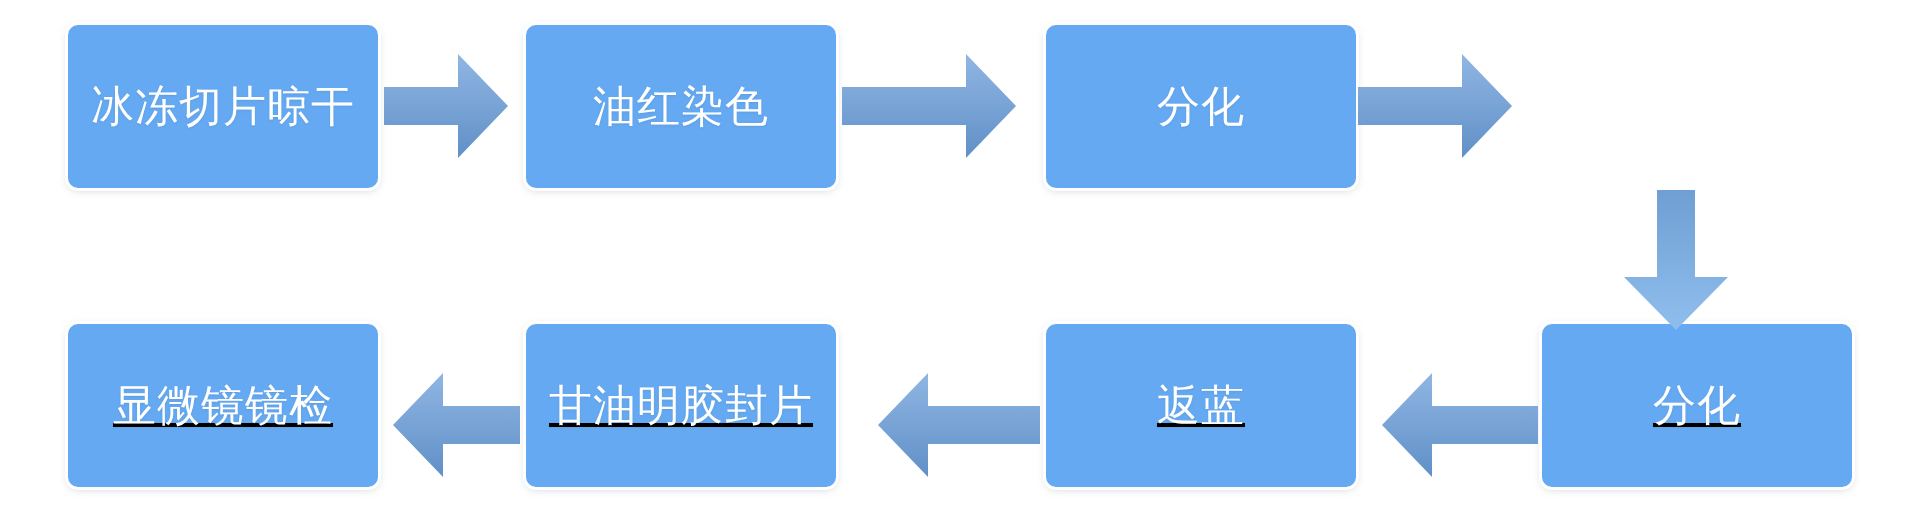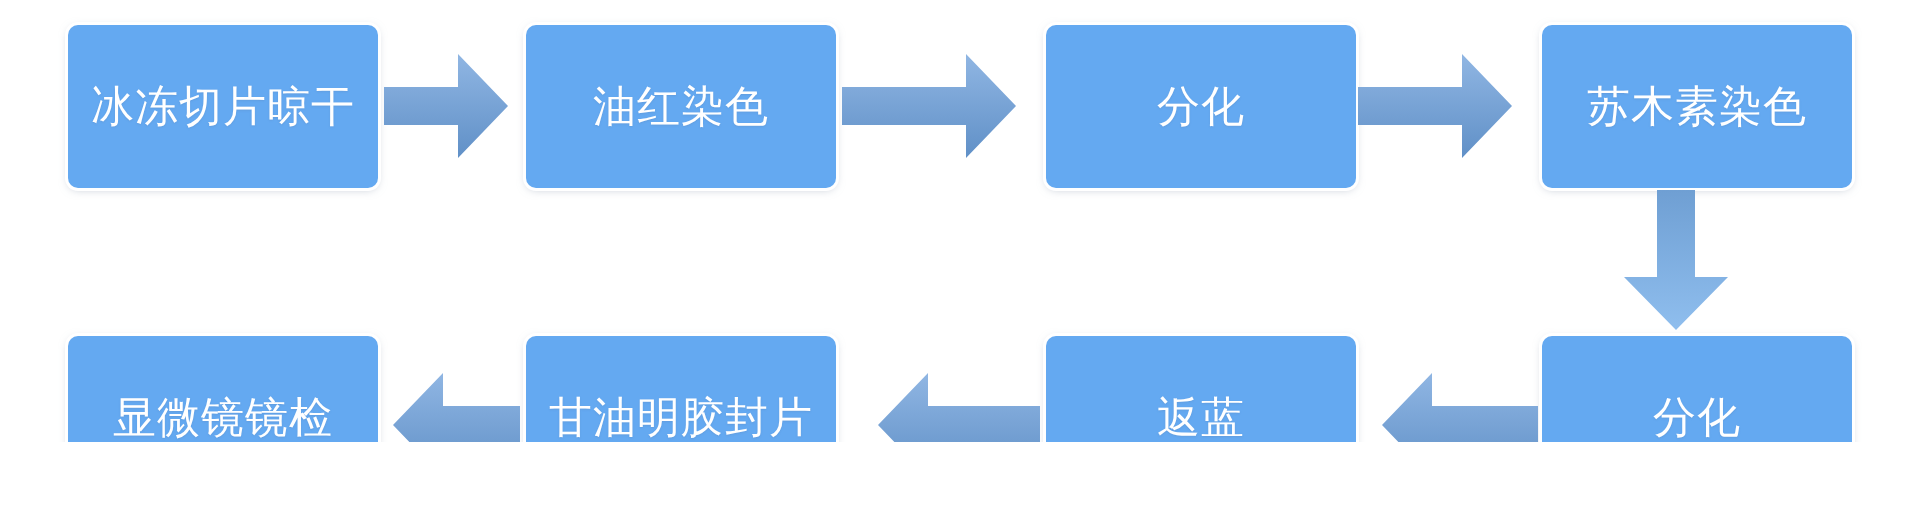--- a/index.html
+++ b/index.html
@@ -4,21 +4,21 @@
 <style>
   html, body {
     margin: 0;
     padding: 0;
     background: #ffffff;
     font-family: "Liberation Sans", "DejaVu Sans", sans-serif;
   }
   .stage {
     position: relative;
     width: 1920px;
-    height: 442px;
+    height: 530px;
     background: #ffffff;
     overflow: hidden;
   }
   .node {
     position: absolute;
     width: 310px;
     height: 163px;
     background: #64a9f1;
     border-radius: 10px;
     box-shadow: 0 0 0 3px #ffffff, 0 2px 8px rgba(150, 163, 180, 0.55);
@@ -32,21 +32,21 @@
     line-height: 1;
     letter-spacing: 1px;
     white-space: nowrap;
     text-shadow: 0 1px 2px rgba(90, 125, 170, 0.25);
   }
   .c1 { left: 68px; }
   .c2 { left: 526px; align-items: center; }
   .c3 { left: 1046px; }
   .c4 { left: 1542px; }
   .r1 { top: 25px; }
-  .r2 { top: 336px; }
+  .r2 { top: 324px; text-decoration: underline; }
 
   .arrow { position: absolute; display: block; }
   #arrow-1 { left: 384px;  top: 51px;  }
   #arrow-2 { left: 842px;  top: 51px;  }
   #arrow-3 { left: 1358px; top: 51px;  }
   #arrow-4 { left: 1621px; top: 190px; }
   #arrow-5 { left: 1382px; top: 370px; }
   #arrow-6 { left: 878px;  top: 370px; }
   #arrow-7 { left: 393px;  top: 370px; }
 </style>
@@ -69,23 +69,20 @@
   </svg>
 
   <div class="node r1 c1">
     <span class="node-label">冰冻切片晾干</span>
   </div>
   <div class="node r1 c2">
     <span class="node-label">油红染色</span>
   </div>
   <div class="node r1 c3">
     <span class="node-label">分化</span>
-  </div>
-  <div class="node r1 c4">
-    <span class="node-label">苏木素染色</span>
   </div>
 
   <div class="node r2 c4">
     <span class="node-label">分化</span>
   </div>
   <div class="node r2 c3">
     <span class="node-label">返蓝</span>
   </div>
   <div class="node r2 c2">
     <span class="node-label">甘油明胶封片</span>

